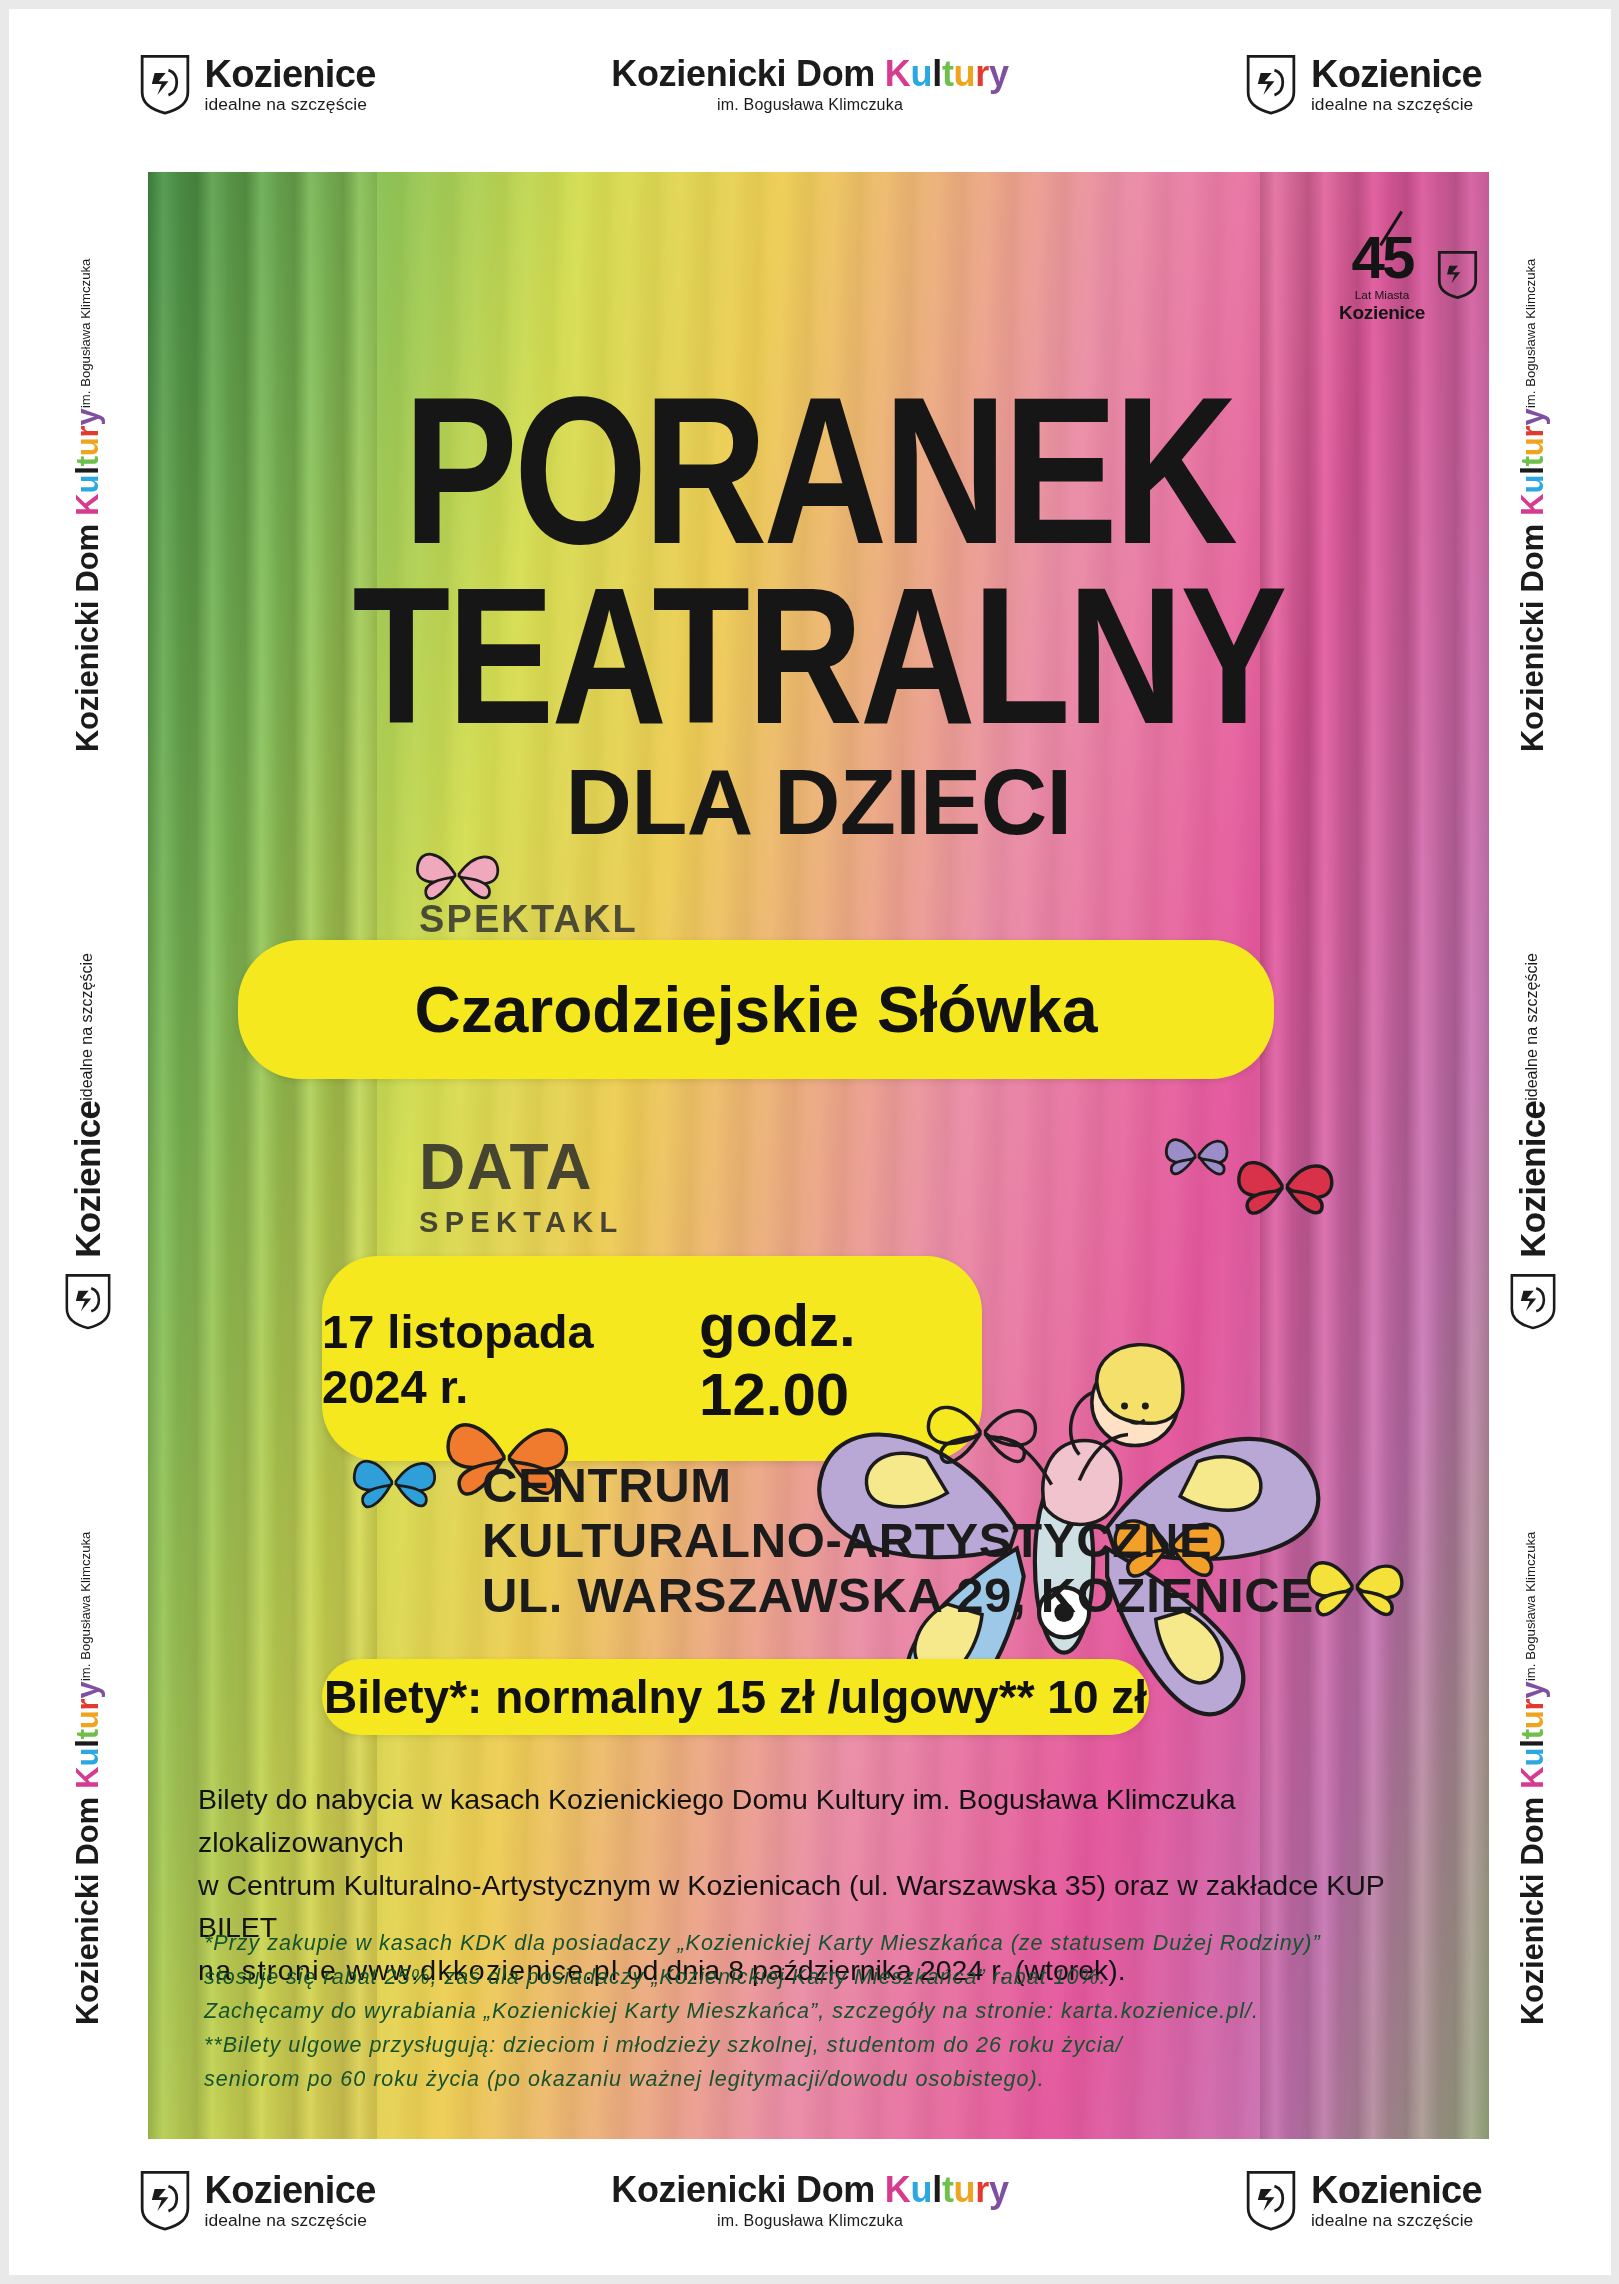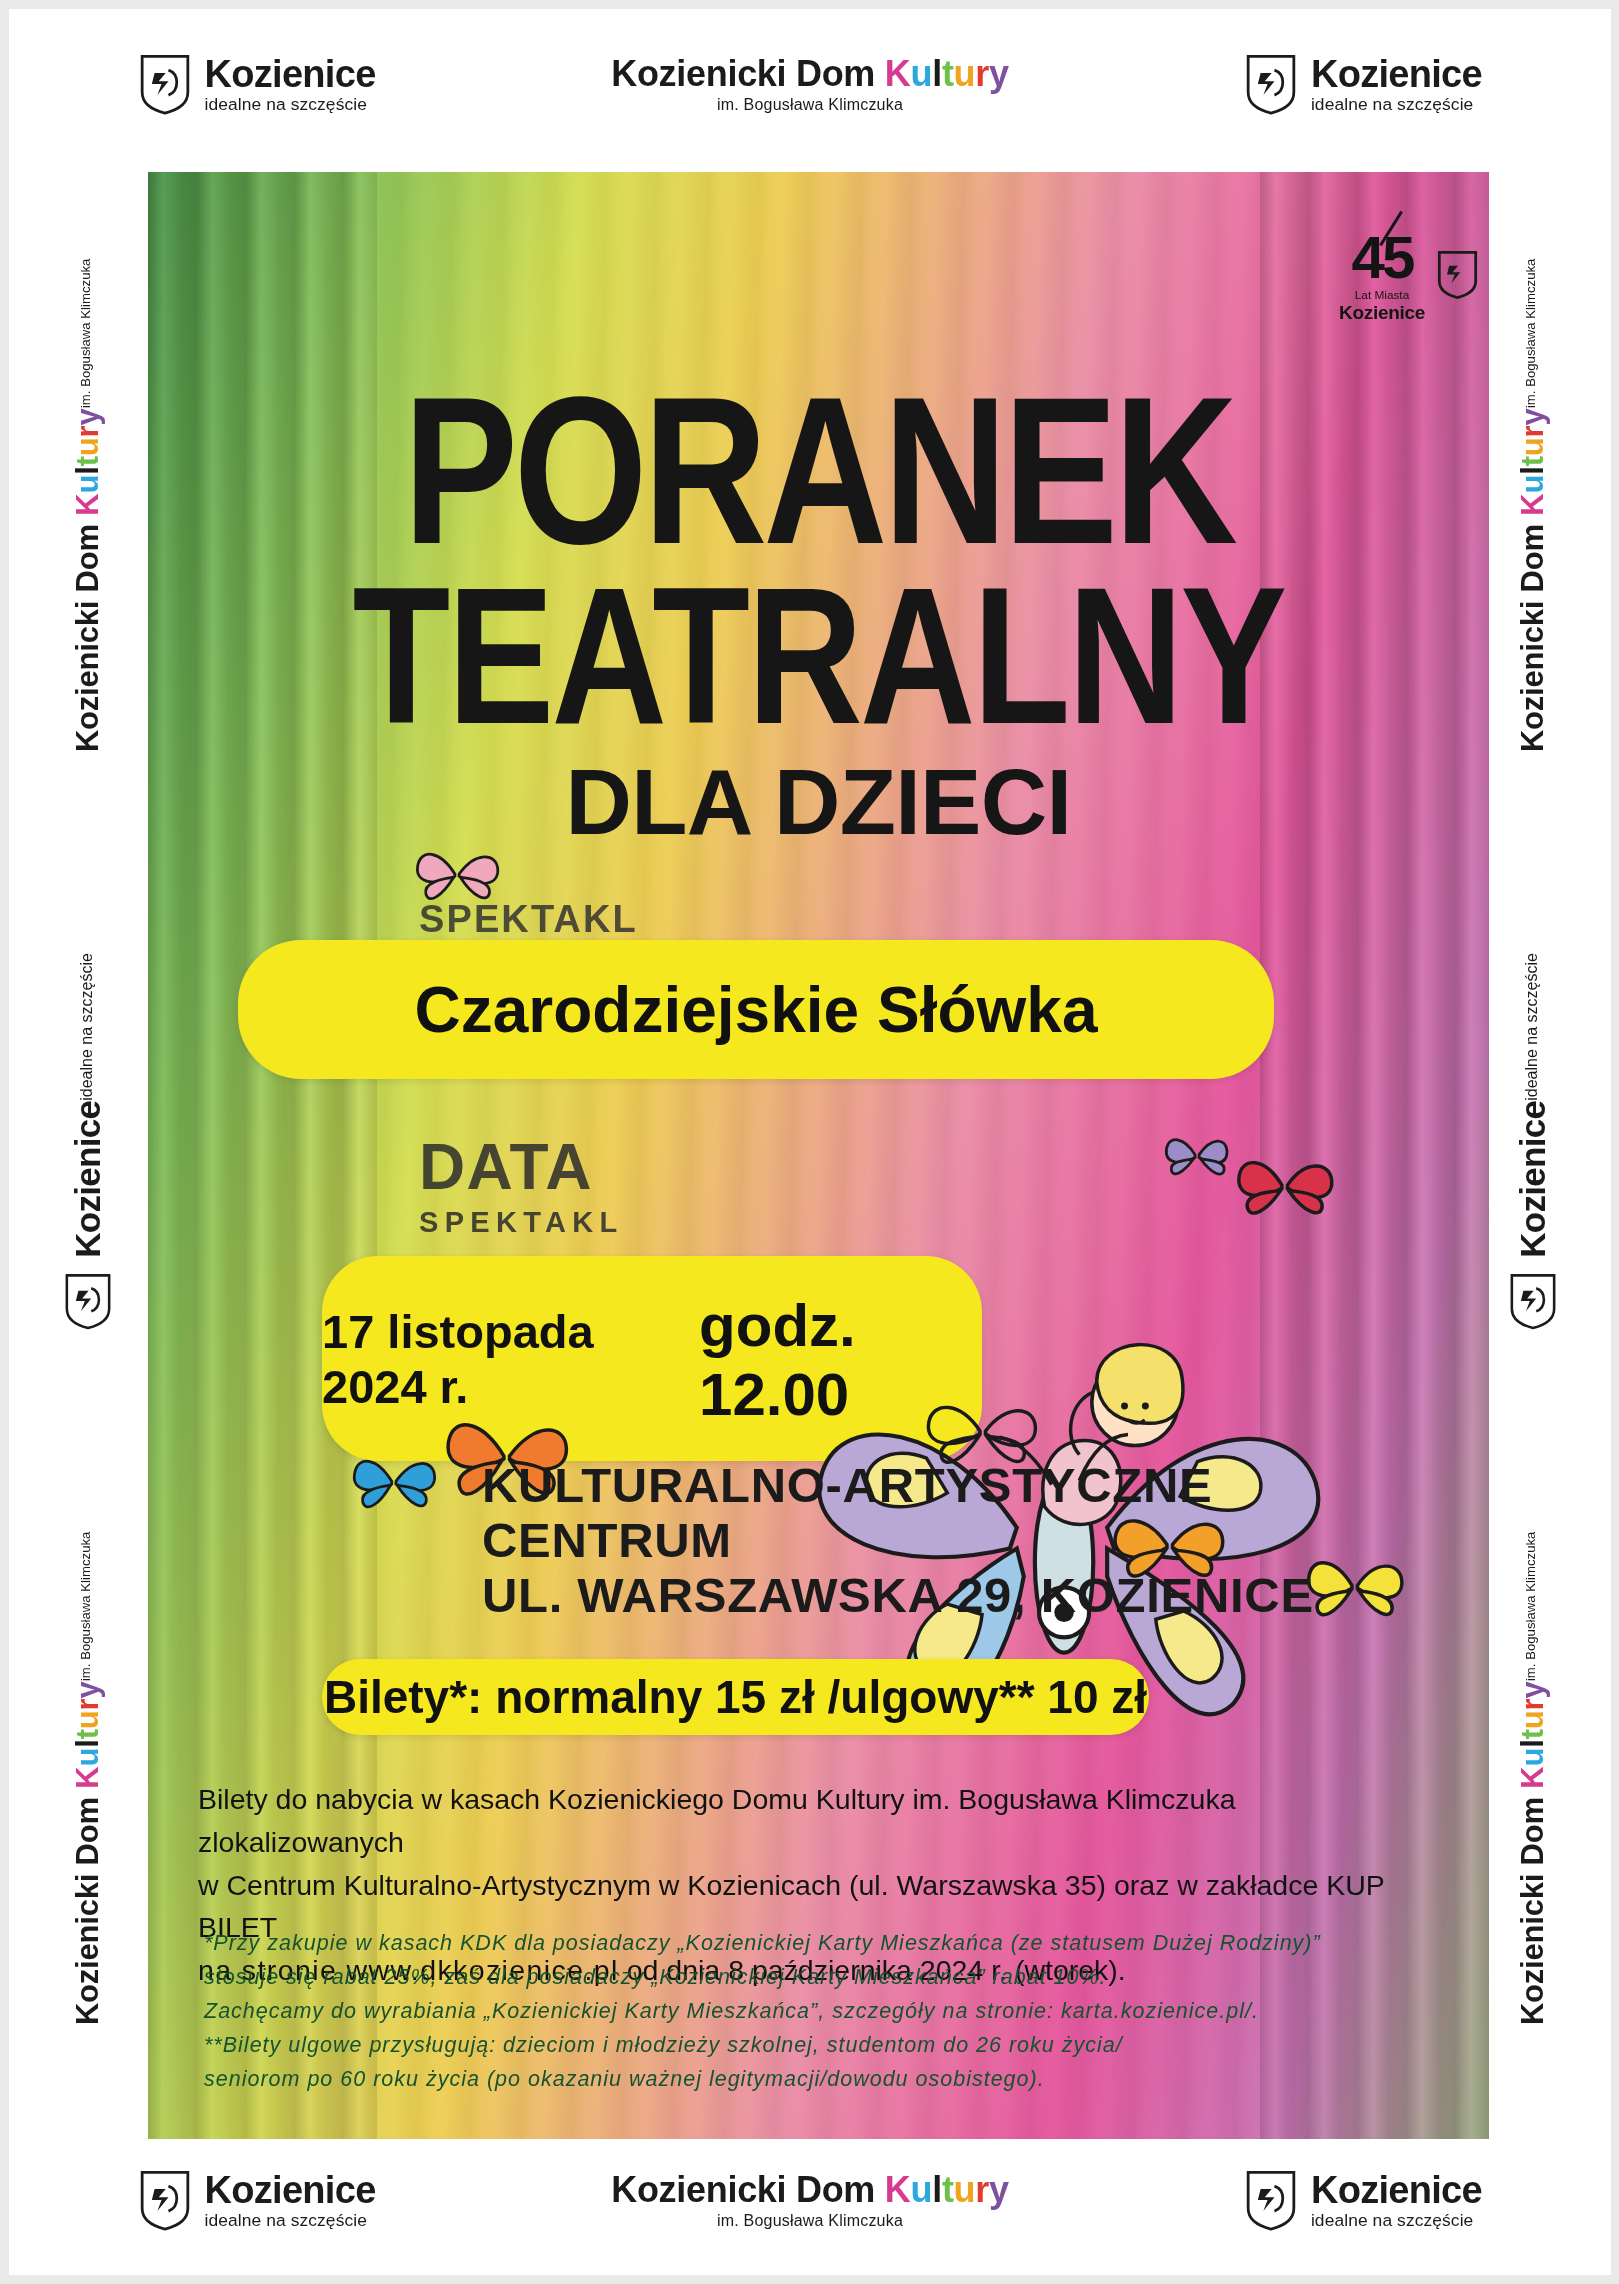--- a/index.html
+++ b/index.html
@@ -597,22 +597,22 @@
     <div class="bf" style="left:1015px; top:956px;">
       <svg width="66" height="56" viewBox="0 0 95 80">
         <path d="M46 38 C30 12 8 10 5 30 C2 52 28 54 46 42 Z" fill="#9b8ec8" stroke="#1b1b1b" stroke-width="4"></path>
         <path d="M52 38 C70 12 90 14 92 32 C94 54 70 54 52 42 Z" fill="#9b8ec8" stroke="#1b1b1b" stroke-width="4"></path>
         <path d="M44 44 C30 64 14 72 12 60 C10 48 30 46 44 44 Z" fill="#9b8ec8" stroke="#1b1b1b" stroke-width="4"></path>
         <path d="M54 44 C70 66 86 72 88 60 C90 48 68 46 54 44 Z" fill="#9b8ec8" stroke="#1b1b1b" stroke-width="4"></path>
       </svg>
     </div>
 
     <div class="venue">
+      <div>CENTRUM</div>
       <div>KULTURALNO-ARTYSTYCZNE</div>
-      <div>CENTRUM</div>
       <div>UL. WARSZAWSKA 29, KOZIENICE</div>
     </div>
 
     <div class="pill pill-tickets">
       <span>Bilety*: normalny 15 zł /ulgowy** 10 zł</span>
     </div>
 
     <div class="info">
       <div>Bilety do nabycia w kasach Kozienickiego Domu Kultury im. Bogusława Klimczuka zlokalizowanych</div>
       <div>w Centrum Kulturalno-Artystycznym w Kozienicach (ul. Warszawska 35) oraz w zakładce KUP BILET</div>

